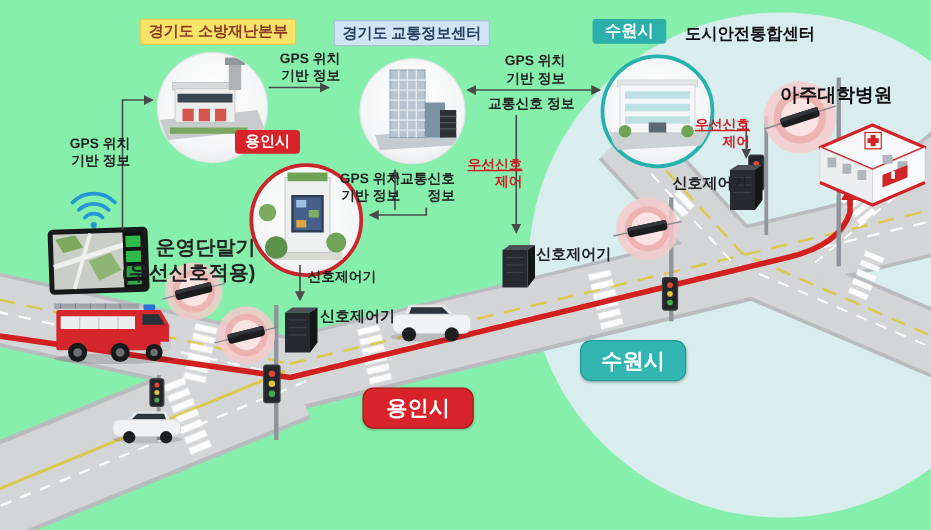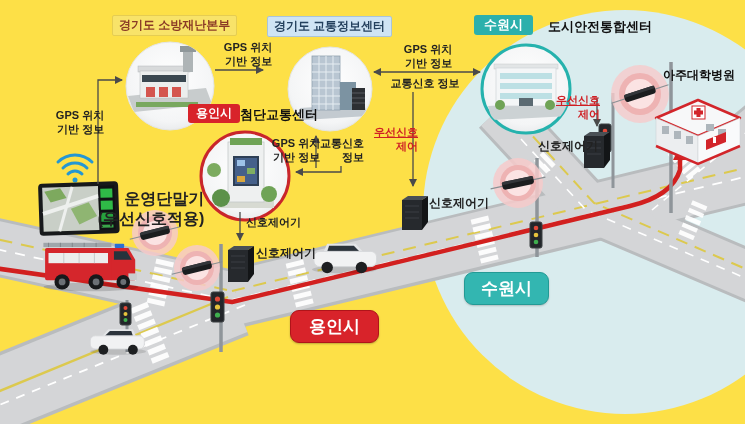--- a/index.html
+++ b/index.html
@@ -1,17 +1,17 @@
 <!DOCTYPE html>
 <html><head>
 <meta charset="utf-8">
 <style>
   html,body{margin:0;padding:0;background:#fff;}
   .stage{
-    position:relative;width:745px;height:424px;overflow:hidden;background:#fde047;
+    position:relative;width:745px;height:424px;overflow:hidden;background:#86efac;
     font-family:"Liberation Sans","DejaVu Sans",sans-serif;
   }
   .stage svg{position:absolute;left:0;top:0;}
   .lbl{position:absolute;font-size:11px;font-weight:700;color:#222;line-height:1.25;white-space:nowrap;}
   .pre{white-space:pre-line;}
   .c{transform:translateX(-50%);text-align:right;}
   .red{color:#cf1f24;}
   .u{display:block;text-decoration:underline;}
   .blk{display:block;}
   .tag-yellow{background:#f8e369;color:#8a3a26;font-size:12px;font-weight:800;padding:2px 6px;border-radius:2px;border:1px solid #e5cd52;}
@@ -408,21 +408,20 @@
     <path d="M597,98 L597,126" marker-end="url(#arrG)"></path>
     <path d="M240,212 L240,240" marker-end="url(#arrG)"></path>
   </g>
 </svg>
 
 <div class="lbl tag-yellow" style="left:112px;top:15px">경기도 소방재난본부</div>
 <div class="lbl tag-blue" style="left:267px;top:16px">경기도 교통정보센터</div>
 <div class="lbl badge-teal-sm" style="left:474px;top:15px">수원시</div>
 <div class="lbl strong-label" style="left:548px;top:19px">도시안전통합센터</div>
 <div class="lbl badge-red-sm" style="left:188px;top:104px">용인시</div>
-<div class="lbl strong-label" style="left:240px;top:107px">첨단교통센터</div>
 
 <div class="lbl pre c" style="left:248px;top:41px">GPS 위치
 기반 정보</div>
 <div class="lbl pre c" style="left:80px;top:109px">GPS 위치
 기반 정보</div>
 <div class="lbl pre c" style="left:296px;top:137px">GPS 위치
 기반 정보</div>
 <div class="lbl pre c" style="left:342px;top:137px">교통신호
 정보</div>
 <div class="lbl pre c" style="left:428px;top:43px">GPS 위치
@@ -439,18 +438,18 @@
 </div>
 <div class="lbl" style="left:246px;top:216px">신호제어기</div>
 
 <div class="lbl pre c" style="left:151px;top:189px;font-size:16px">운영단말기
 (우선신호적용)</div>
 
 <div class="lbl" style="left:256px;top:246px;font-size:12px">신호제어기</div>
 <div class="lbl" style="left:429px;top:196px;font-size:12px">신호제어기</div>
 <div class="lbl" style="left:538px;top:139px;font-size:12px">신호제어기</div>
 
-<div class="lbl strong-label" style="left:663px;top:68px;font-size:12px">아주대학병원</div>
+<div class="lbl strong-label" style="left:624px;top:68px;font-size:15px">아주대학병원</div>
 
 <div class="lbl badge-red-lg" style="left:290px;top:310px">용인시</div>
 <div class="lbl badge-teal-lg" style="left:464px;top:272px">수원시</div>
 
 </div>
 
 </body></html>

